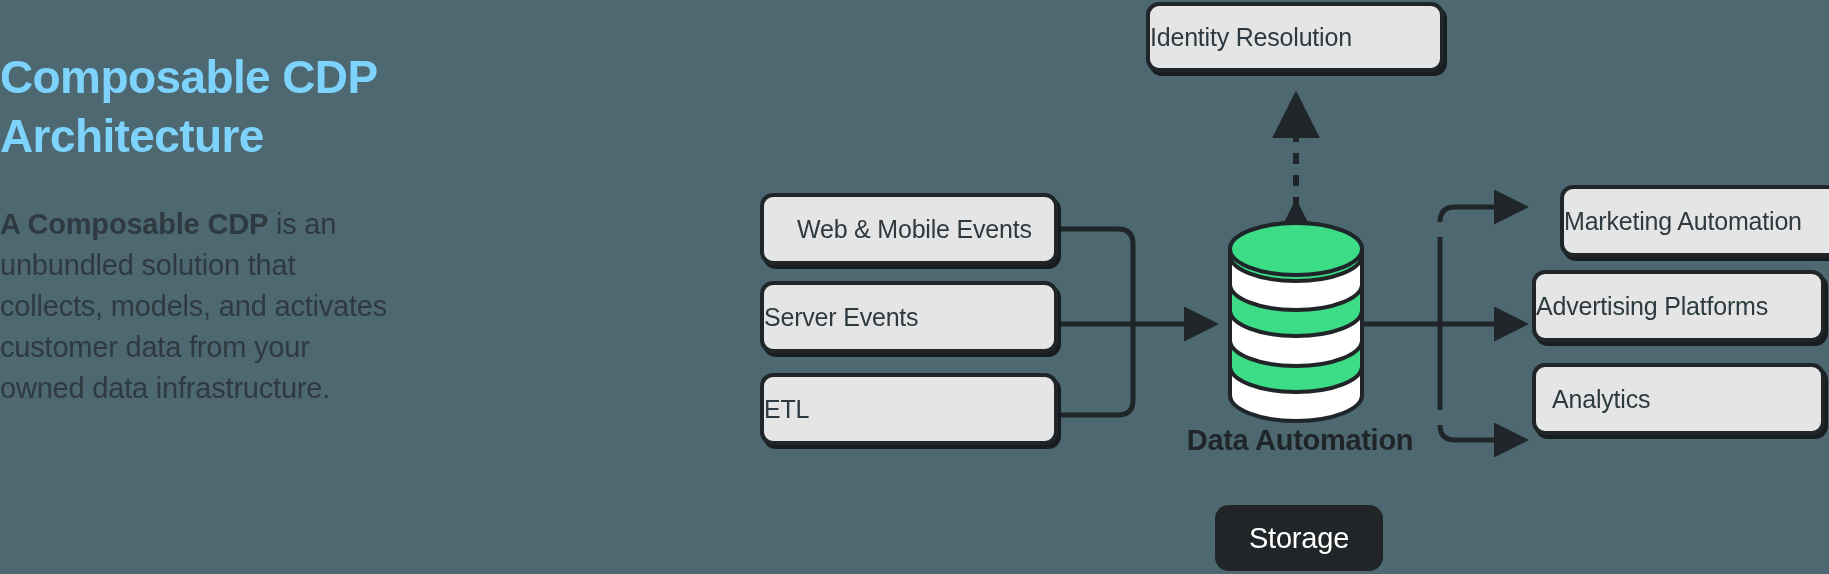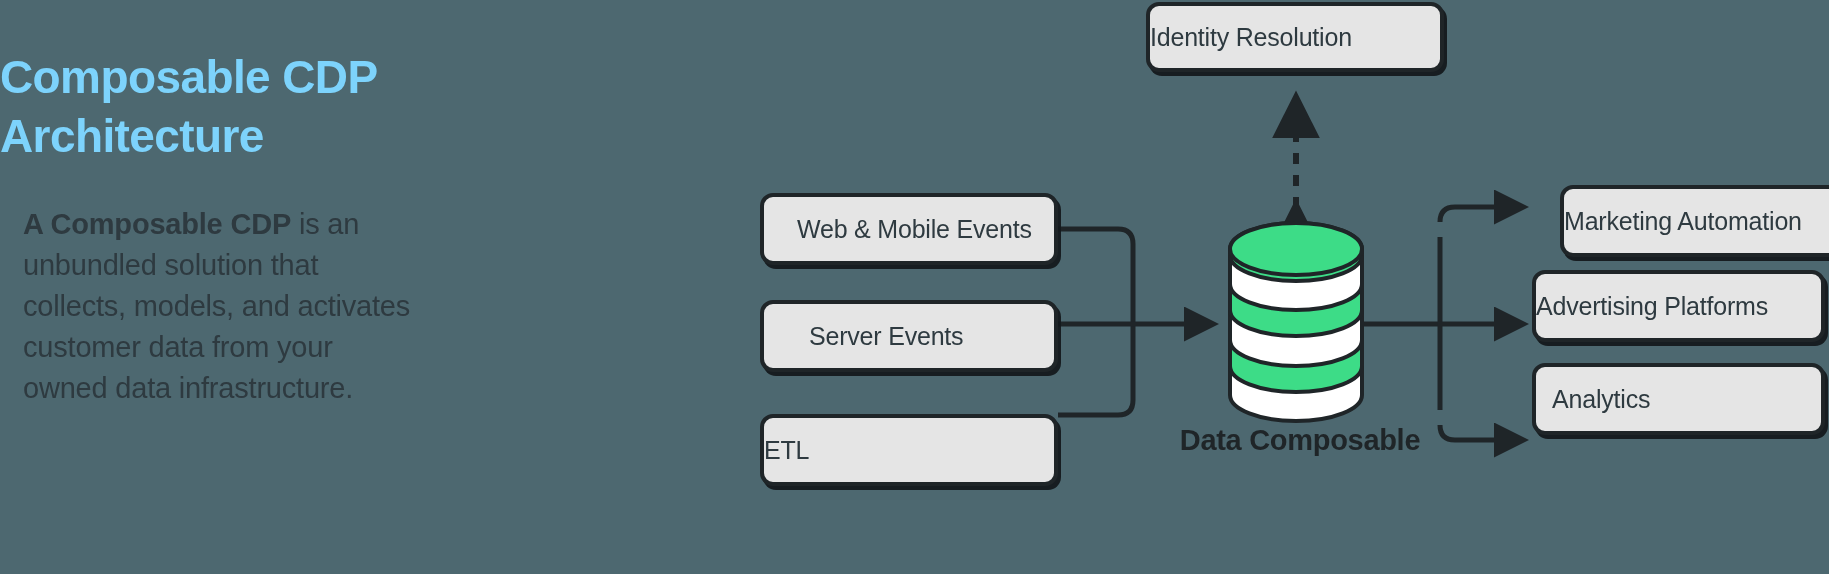--- a/index.html
+++ b/index.html
@@ -35,21 +35,20 @@
     margin: 0 0 38px 0;
     width: 400px;
   }
   .body-copy {
     font-size: 29px;
     line-height: 1.42;
     letter-spacing: -0.2px;
     color: #2e3a40;
     margin: 0;
     width: 400px;
-    padding-left: 23px;
   }
   .body-copy .lead {
     font-weight: 700;
   }
   
   .node {
     position: absolute;
     background: #e5e5e5;
     border: 4px solid #1f2528;
     border-radius: 13px;
@@ -58,22 +57,22 @@
     align-items: center;
     justify-content: flex-start;
     color: #2e3a40;
     font-size: 25px;
     letter-spacing: -0.2px;
     box-sizing: border-box;
     text-align: center;
   }
   .node-identity { left: 1146px; top: 2px;  width: 298px; height: 70px; }
   .node-web      { left: 760px;  top: 193px; width: 298px; height: 72px; padding-left: 33px; }
-  .node-server   { left: 760px;  top: 300px; width: 298px; height: 72px; padding-left: 45px; }
-  .node-etl      { left: 760px;  top: 373px; width: 298px; height: 72px; margin-top: 41px; }
+  .node-server   { left: 760px;  top: 281px; width: 298px; height: 72px; }
+  .node-etl      { left: 760px;  top: 373px; width: 298px; height: 72px; }
   .node-mkt      { left: 1532px; top: 185px; width: 293px; height: 72px; margin-left: 28px; }
   .node-ads      { left: 1532px; top: 270px; width: 293px; height: 72px; }
   .node-analytics{ left: 1532px; top: 363px; width: 293px; height: 72px; padding-left: 16px; }
 
   
   .warehouse-label {
     position: absolute;
     left: 1150px;
     top: 424px;
     width: 300px;
@@ -180,15 +179,18 @@
   <div class="node node-mkt">
     <span>Marketing Automation</span>
   </div>
   <div class="node node-ads">
     <span>Advertising Platforms</span>
   </div>
   <div class="node node-analytics">
     <span>Analytics</span>
   </div>
 
-  <div class="warehouse-label">Data Composable</div>
+  <div class="warehouse-label">Data Automation</div>
+  <div class="storage-badge">
+    <span>Storage</span>
+  </div>
 
 </div>
 
 </body></html>

